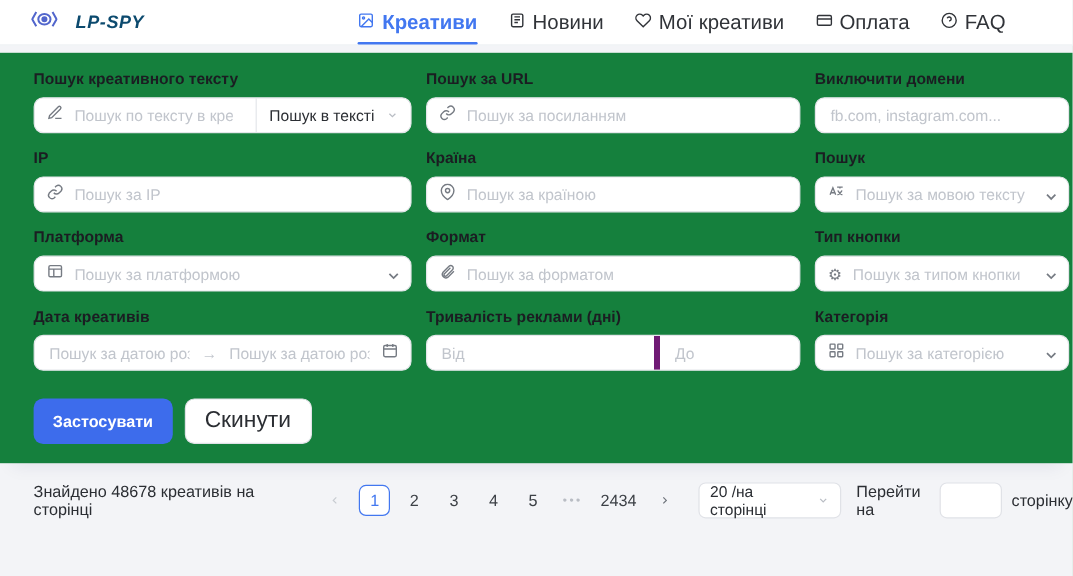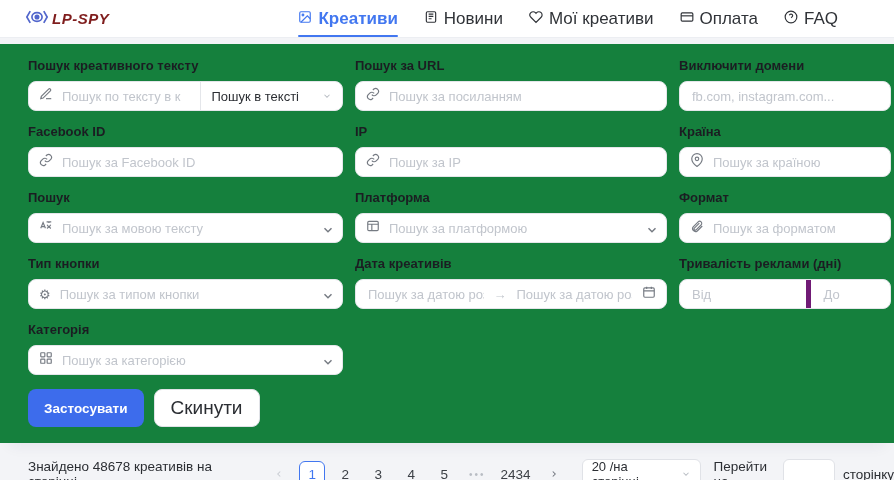--- a/index.html
+++ b/index.html
@@ -1,21 +1,21 @@
 <!DOCTYPE html>
 <html><head>
 <meta charset="utf-8">
 <style>
   html,body{margin:0;padding:0;}
   .app{width:894px;height:480px;overflow:hidden;position:relative;background:#f3f4f7;
        font-family:"Liberation Sans",sans-serif;-webkit-font-smoothing:antialiased;}
   
   .header{height:38px;background:#fff;border-bottom:1px solid #eceef2;display:flex;
           align-items:center;padding:0 56px 0 26px;box-sizing:border-box;}
-  .logo{display:flex;align-items:center;gap:4px;color:#7f1d1d;}
+  .logo{display:flex;align-items:center;gap:15px;color:#0c4a6e;}
   .logo-text{font-size:15px;font-weight:800;font-style:italic;letter-spacing:.5px;}
   .nav{margin-left:auto;display:flex;gap:26px;height:100%;align-items:stretch;}
   .nav-item{position:relative;display:flex;align-items:center;gap:6px;font-size:17px;
             color:#303338;cursor:pointer;}
   .nav-item svg{width:14px;height:14px;}
   .nav-item.active{color:#4277f0;font-weight:600;}
   .nav-item.active::after{content:"";position:absolute;left:0;right:0;bottom:0;height:2px;
             background:#4277f0;border-radius:2px;}
   
   .panel{background:#15803d;margin-top:6px;padding:10px 0 16px 28px;
@@ -23,21 +23,21 @@
   .grid{display:grid;grid-template-columns:315px 312px 212px;column-gap:12px;row-gap:9px;}
   .flabel{display:block;font-size:13px;font-weight:600;color:#1b1d22;margin:4px 0 8px;}
   .ctl{height:30px;border:1px solid #e4e6ea;border-radius:8px;background:#fff;display:flex;
        align-items:center;padding:0 10px;gap:7px;box-sizing:border-box;}
   .ctl svg{width:14px;height:14px;color:#767b83;flex:none;}
   .ctl input{border:0;outline:0;flex:1;min-width:0;font-size:13px;color:#333;background:transparent;}
   .ctl input::placeholder{color:#c1c5cc;}
   .chev{margin-left:auto;color:#b9bdc4 !important;width:11px !important;height:11px !important;}
   .ctl.group{padding:0;}
   .group .gin{display:flex;align-items:center;gap:7px;flex:1;padding:0 10px;min-width:0;}
-  .addon{display:flex;align-items:center;gap:23px;padding:0 10px;border-left:1px solid #e4e6ea;
+  .addon{display:flex;align-items:center;gap:10px;padding:0 10px;border-left:1px solid #e4e6ea;
          height:100%;font-size:13px;color:#2b2e33;font-weight:500;white-space:nowrap;cursor:pointer;}
   .addon svg{width:10px;height:10px;color:#b9bdc4;}
   .range-arrow{color:#c3c7ce;font-size:13px;flex:none;}
   .divider-left{border-left:5px solid #701a75;height:100%;display:flex;align-items:center;flex:1;padding:0 10px;min-width:0;}
   .btns{display:flex;gap:10px;margin-top:14px;}
   .btn-primary{background:#3d6cec;color:#fff;border:0;border-radius:8px;padding:7px 16px;
                font-size:13.5px;font-weight:600;cursor:pointer;font-family:inherit;}
   .btn-ghost{background:#fff;color:#2b2e33;border:1px solid #e0e2e7;border-radius:8px;
              padding:7px 16px;font-size:19px;cursor:pointer;font-family:inherit;}
   
@@ -157,30 +157,20 @@
         </div>
       </div>
 
       <div>
         <span class="flabel">Виключити домени</span>
         <div class="ctl">
           <input placeholder="fb.com, instagram.com..." style="">
         </div>
       </div>
 
-      <div>
-        <span class="flabel">Facebook ID</span>
-        <div class="ctl">
-          <span><svg viewBox="0 0 24 24" fill="none" stroke="currentColor" stroke-width="2">
-                <path d="M10 13a5 5 0 0 0 7.5.5l3-3a5 5 0 0 0-7-7l-1.7 1.7"></path>
-                <path d="M14 11a5 5 0 0 0-7.5-.5l-3 3a5 5 0 0 0 7 7l1.7-1.7"></path>
-              </svg></span>
-          <input placeholder="Пошук за Facebook ID" style="">
-        </div>
-      </div>
 
       <div>
         <span class="flabel">IP</span>
         <div class="ctl">
           <span><svg viewBox="0 0 24 24" fill="none" stroke="currentColor" stroke-width="2">
                 <path d="M10 13a5 5 0 0 0 7.5.5l3-3a5 5 0 0 0-7-7l-1.7 1.7"></path>
                 <path d="M14 11a5 5 0 0 0-7.5-.5l-3 3a5 5 0 0 0 7 7l1.7-1.7"></path>
               </svg></span>
           <input placeholder="Пошук за IP" style="">
         </div>

